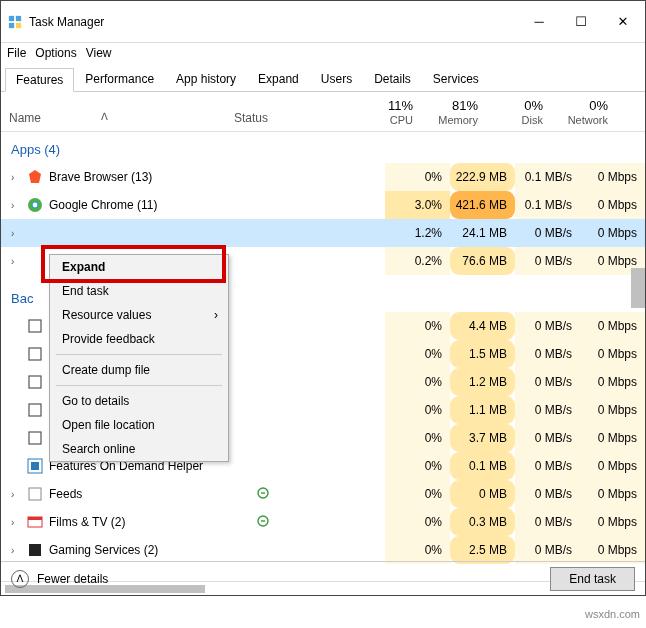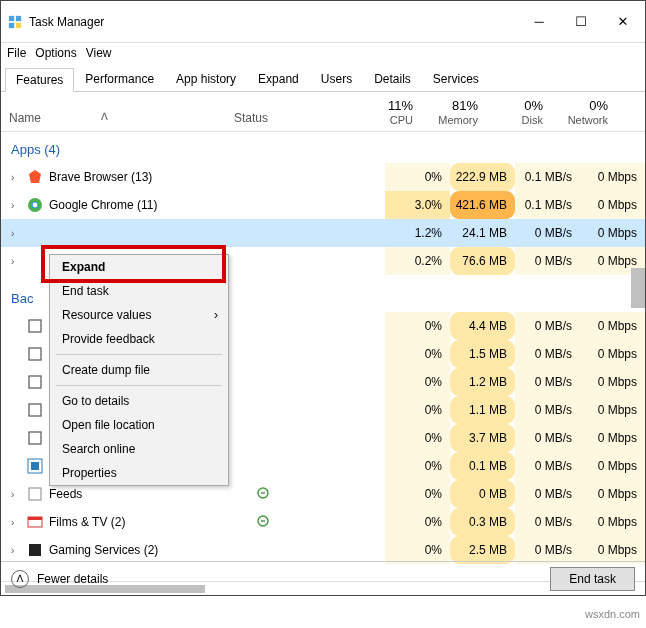--- a/index.html
+++ b/index.html
@@ -336,19 +336,18 @@
     <div class="citem" style="font-weight:600;">Expand</div>
     <div class="citem">End task</div>
     <div class="citem sub">Resource values</div>
     <div class="citem">Provide feedback</div>
     <div class="sep"></div>
     <div class="citem">Create dump file</div>
     <div class="sep"></div>
     <div class="citem">Go to details</div>
     <div class="citem">Open file location</div>
     <div class="citem">Search online</div>
-    <div class="citem">Properties</div>
   </div>
 
   <div class="redbox"></div>
 </div>
 
 <div class="watermark">wsxdn.com</div>
 
 </body></html>

